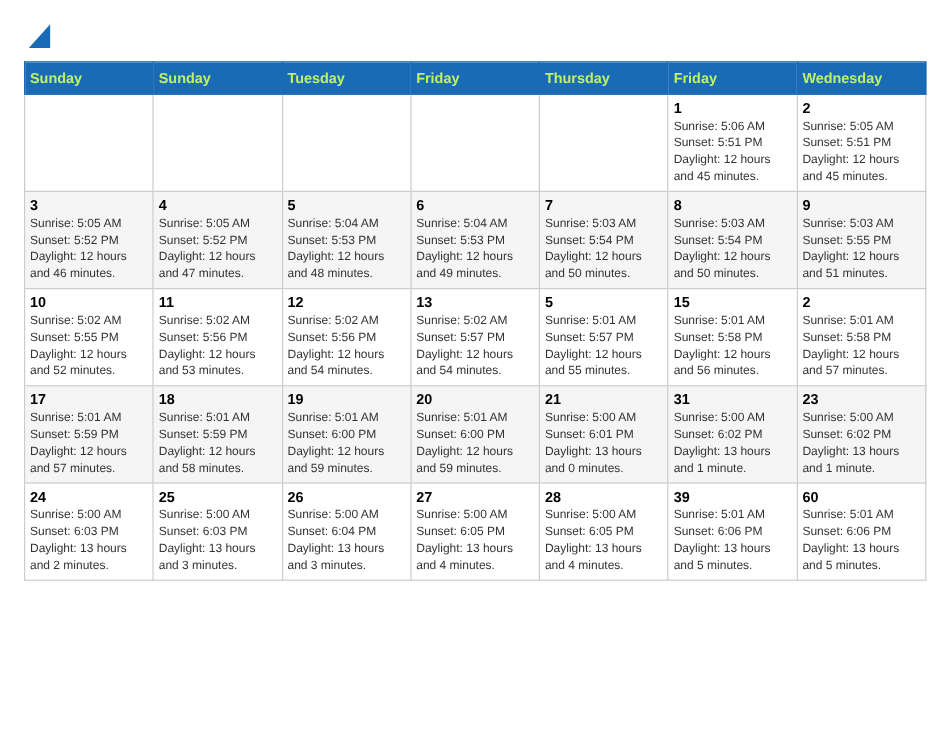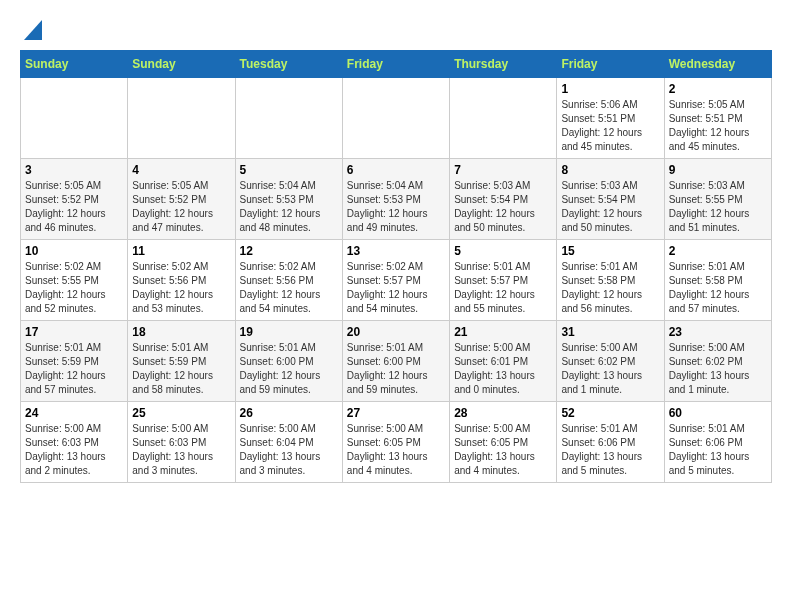--- a/index.html
+++ b/index.html
@@ -320,21 +320,21 @@
 and 4 minutes.</div>
         </td>
         <td>
           <div class="day-number">28</div>
           <div class="day-info" style="white-space: pre-line;">Sunrise: 5:00 AM
 Sunset: 6:05 PM
 Daylight: 13 hours
 and 4 minutes.</div>
         </td>
         <td>
-          <div class="day-number">52</div>
+          <div class="day-number">39</div>
           <div class="day-info" style="white-space: pre-line;">Sunrise: 5:01 AM
 Sunset: 6:06 PM
 Daylight: 13 hours
 and 5 minutes.</div>
         </td>
         <td>
           <div class="day-number">60</div>
           <div class="day-info" style="white-space: pre-line;">Sunrise: 5:01 AM
 Sunset: 6:06 PM
 Daylight: 13 hours

